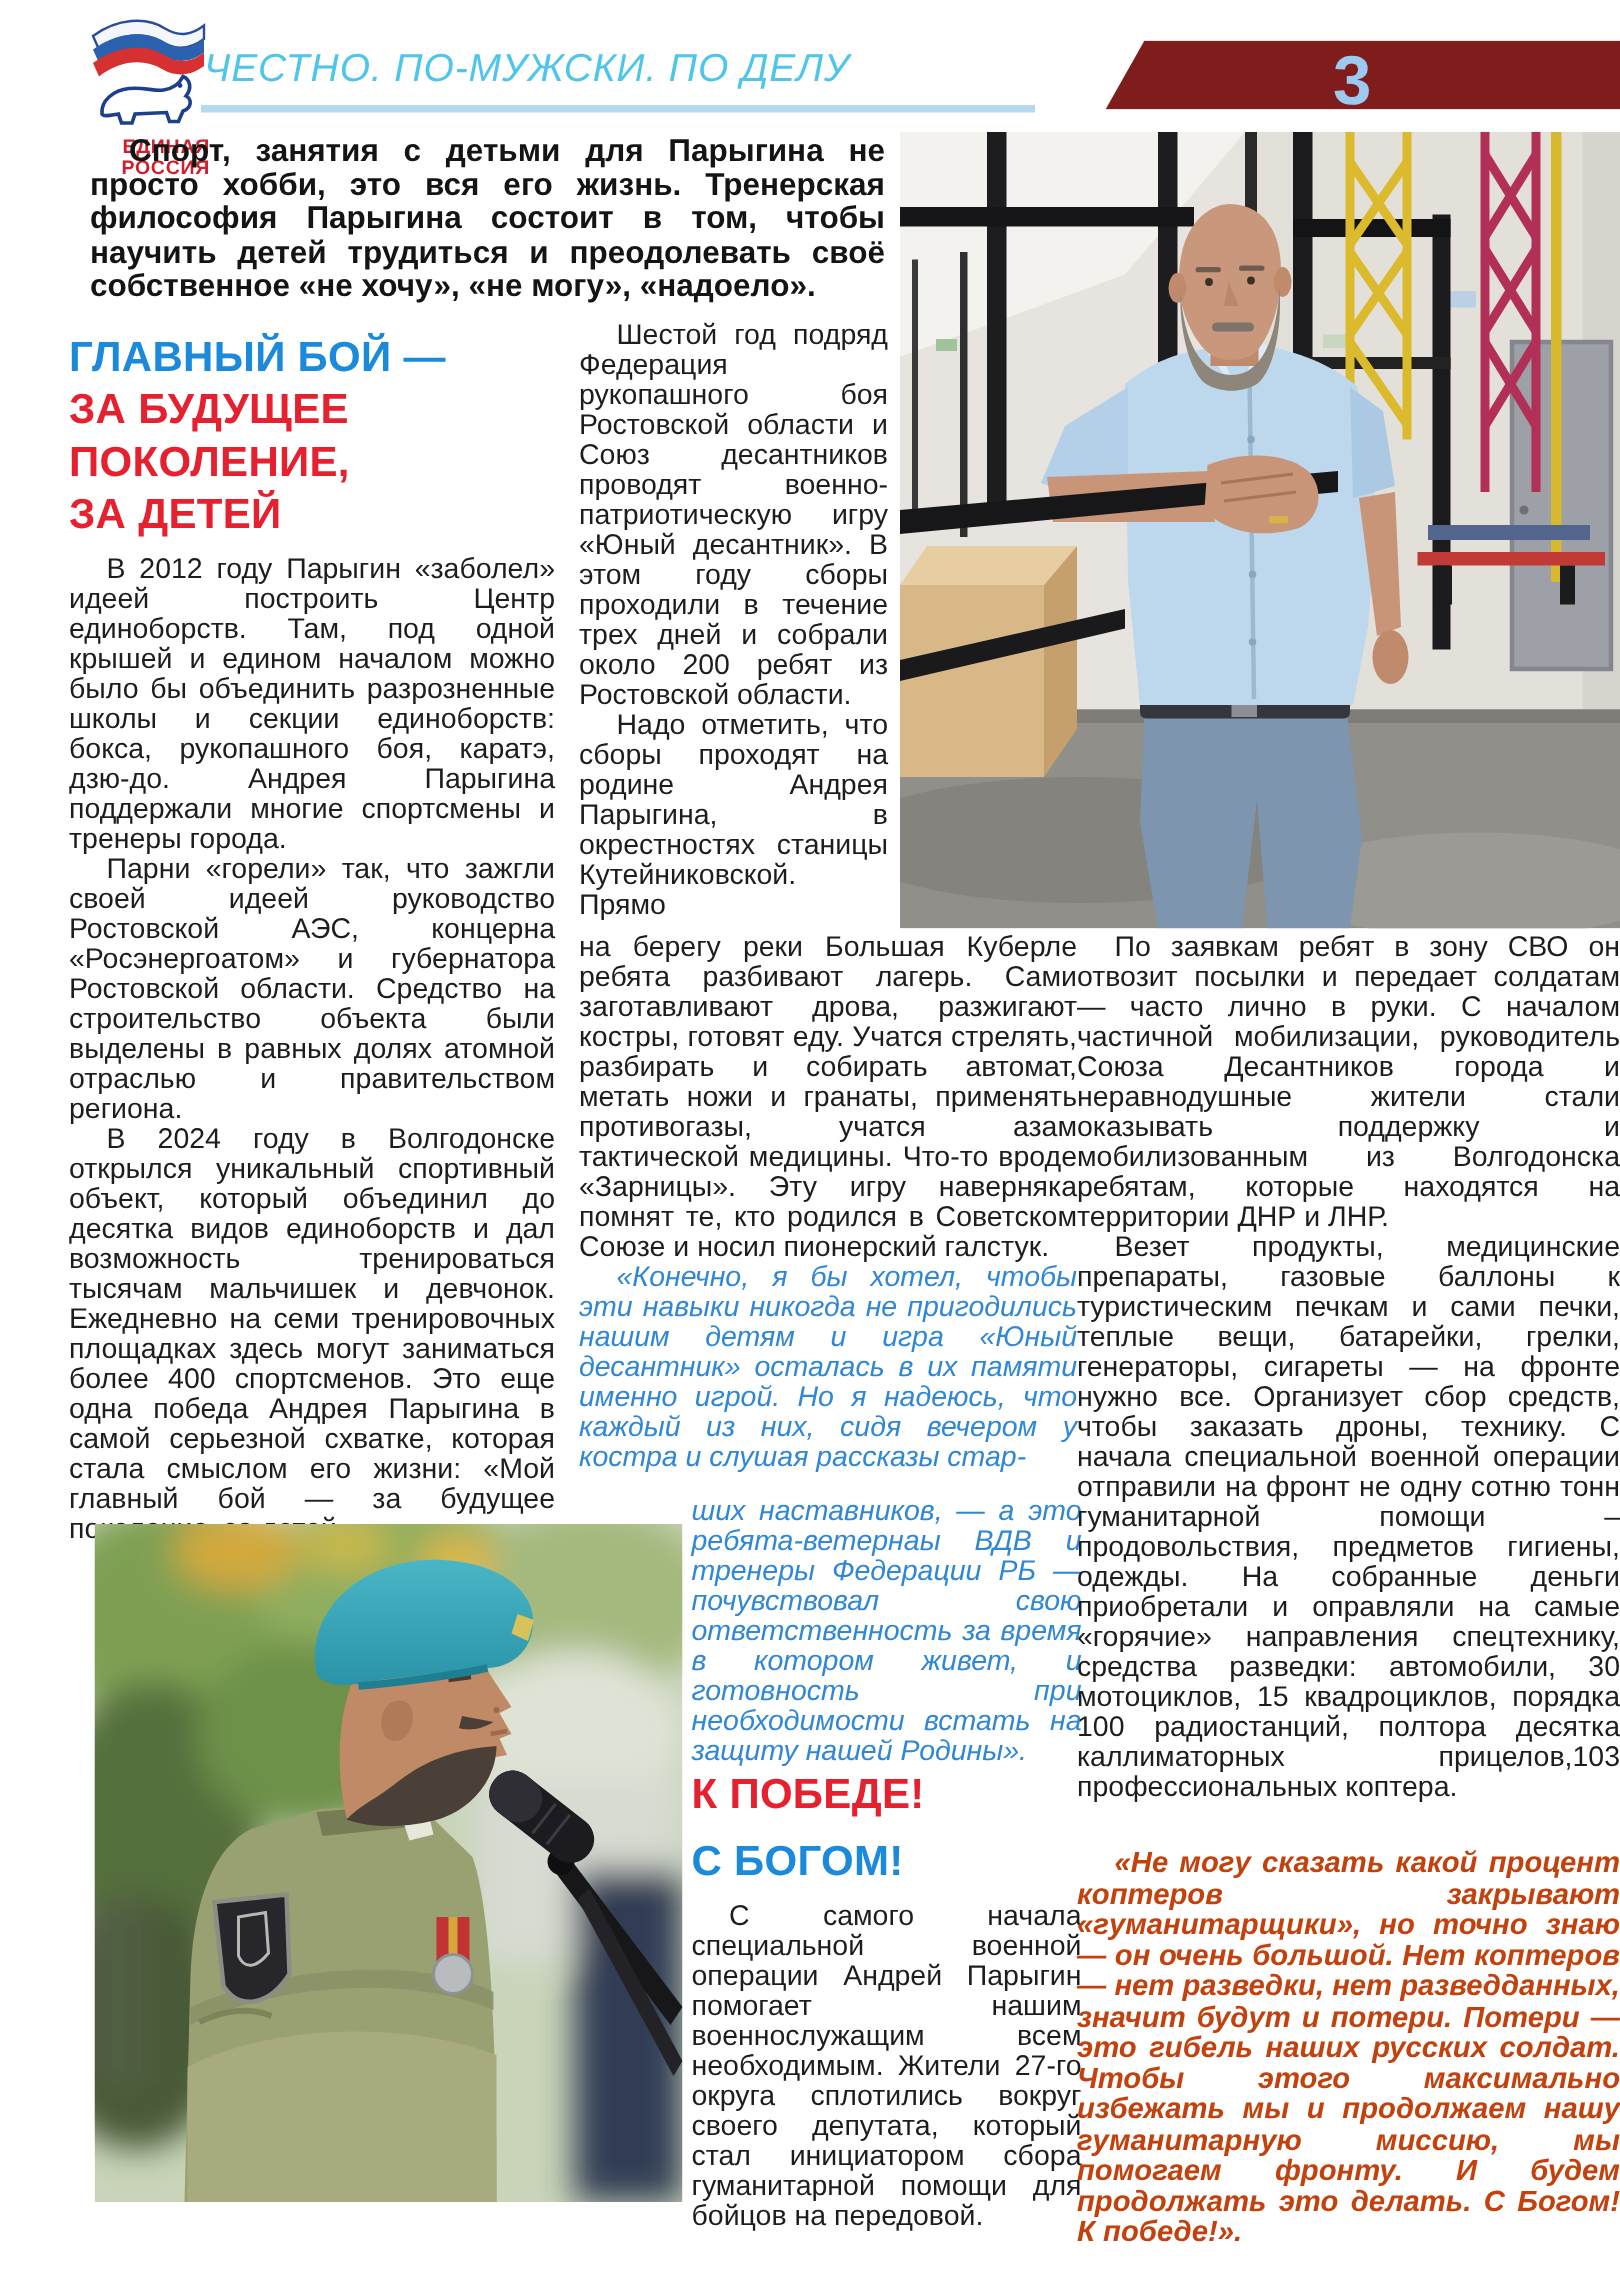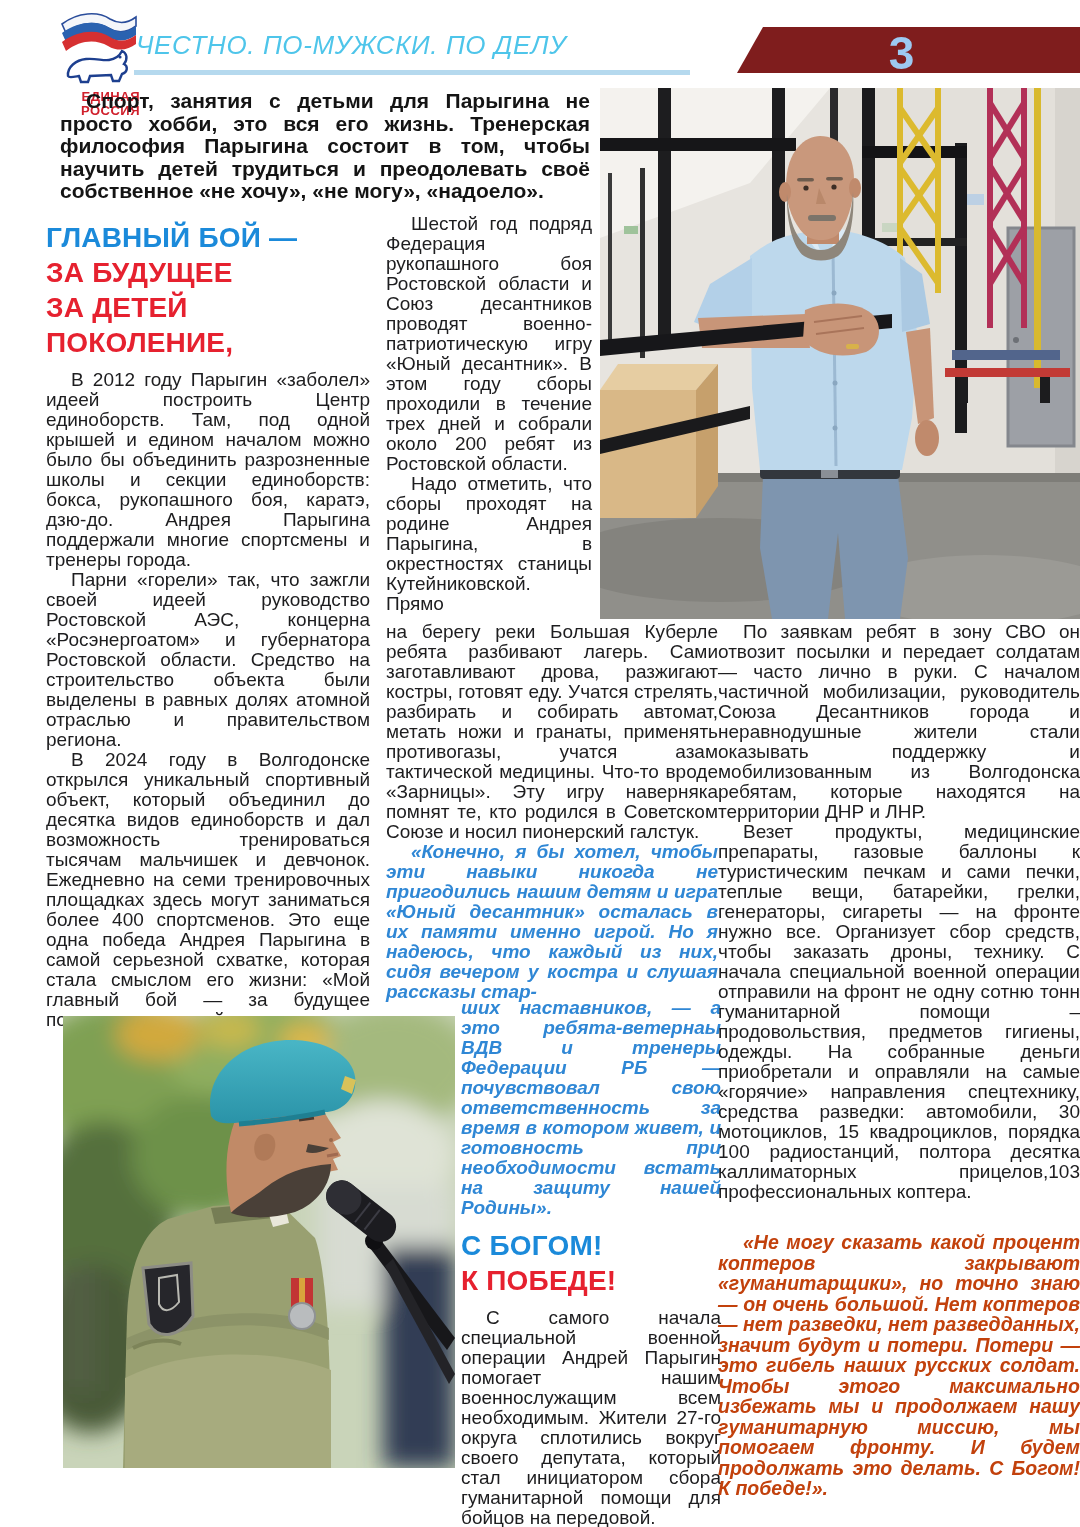--- a/index.html
+++ b/index.html
@@ -18,21 +18,21 @@
   .author-banner .pagenum{color:#9dc9f1;font-weight:700;font-size:46px;line-height:40px;}
   
   .lead{position:absolute;left:60px;top:90px;width:530px;margin:0;
         font-size:21px;line-height:22.5px;font-weight:700;color:#141414;text-align:justify;text-indent:26px;}
   .col{position:absolute;}
   .bt{font-size:19px;line-height:20px;color:#1d1d1f;text-align:justify;margin:0;}
   .ind{text-indent:25px;}
   .h-line{margin:0;font-size:28px;line-height:35px;font-weight:800;letter-spacing:.2px;}
   .h-blue{color:#1b8ada;}
   .h-red{color:#e6212f;}
-  .quote{color:#2f87d5;font-style:italic;font-weight:700;}
+  .quote{color:#2f87d5;font-style:italic;font-weight:400;}
   .quote-strong{color:#c2410c;font-style:italic;font-weight:800;font-size:19.5px;line-height:20.5px;}
   .after-head{margin-top:10px;}
   .photo{position:absolute;overflow:hidden;}
   .photo svg{display:block;}
 </style>
 </head>
 <body>
 
 <div class="page">
 
@@ -154,22 +154,22 @@
         <circle cx="234" cy="99" r="2.6" fill="#3d2e26"></circle>
       <rect x="197" y="90" width="17" height="3.5" rx="2" fill="#6d5c4e"></rect>
       <rect x="226" y="89" width="17" height="3.5" rx="2" fill="#6d5c4e"></rect>
       <path d="M219,100 L216,116 L226,116 Z" fill="#b9886a"></path>
     </svg>
   </figure>
 
   <section class="col" style="left:46px;top:220px;width:324px;">
     <h2 class="h-line h-blue">ГЛАВНЫЙ БОЙ —</h2>
     <h2 class="h-line h-red">ЗА БУДУЩЕЕ</h2>
+    <h2 class="h-line h-red">ПОКОЛЕНИЕ,</h2>
     <h2 class="h-line h-red">ЗА ДЕТЕЙ</h2>
-    <h2 class="h-line h-red">ПОКОЛЕНИЕ,</h2>
     <p class="bt ind after-head">В 2012 году Парыгин «заболел» идеей построить Центр единоборств. Там, под одной крышей и едином началом можно было бы объединить разрозненные школы и секции единоборств: бокса, рукопашного боя, каратэ, дзю-до. Андрея Парыгина поддержали многие спортсмены и тренеры города.</p>
     <p class="bt ind">Парни «горели» так, что зажгли своей идеей руководство Ростовской АЭС, концерна «Росэнергоатом» и губернатора Ростовской области. Средство на строительство объекта были выделены в равных долях атомной отраслью и правительством региона.</p>
     <p class="bt ind">В 2024 году в Волгодонске открылся уникальный спортивный объект, который объединил до десятка видов единоборств и дал возможность тренироваться тысячам мальчишек и девчонок. Ежедневно на семи тренировочных площадках здесь могут заниматься более 400 спортсменов.  Это еще одна победа Андрея Парыгина в самой серьезной схватке, которая стала смыслом его жизни: «Мой главный бой — за будущее поколение, за детей».</p>
   </section>
 
   <section class="col" style="left:386px;top:214px;width:206px;">
     <p class="bt ind">Шестой год подряд Федерация рукопашного боя Ростовской области и Союз десантников проводят военно-патриотическую игру «Юный десантник». В этом году сборы проходили в течение трех дней и собрали около 200 ребят из Ростовской области.</p>
     <p class="bt ind">Надо отметить, что сборы проходят на родине Андрея Парыгина, в окрестностях станицы Кутейниковской. Прямо</p>
   </section>
 
@@ -240,22 +240,22 @@
         <rect x="258" y="181" width="80" height="31" rx="15" fill="#1c1c20"></rect>
         <rect x="258" y="181" width="36" height="31" rx="15" fill="#2e2e34"></rect>
         <line x1="300" y1="184" x2="300" y2="209" stroke="#3c3c44" stroke-width="2"></line>
         <line x1="312" y1="184" x2="312" y2="209" stroke="#3c3c44" stroke-width="2"></line>
       </g>
     </svg>
   </figure>
 
   <section class="col" style="left:461px;top:998px;width:260px;">
     <p class="bt quote">ших наставников, — а это ребята-ветернаы ВДВ и тренеры Федерации РБ — почувствовал свою ответственность за время в котором живет, и готовность при необходимости встать на защиту нашей Родины».</p>
+    <h2 class="h-line h-red">К ПОБЕДЕ!</h2>
     <h2 class="h-line h-blue" style="margin-top:10px;">С БОГОМ!</h2>
-    <h2 class="h-line h-red">К ПОБЕДЕ!</h2>
     <p class="bt ind after-head">С самого начала специальной военной операции Андрей Парыгин помогает нашим военнослужащим всем необходимым. Жители 27-го округа сплотились вокруг своего депутата, который стал инициатором сбора гуманитарной помощи для бойцов на передовой.</p>
   </section>
 
   <section class="col" style="left:718px;top:622px;width:362px;">
     <p class="bt ind">По заявкам ребят в зону СВО он отвозит посылки и передает солдатам — часто лично в руки. С началом частичной мобилизации, руководитель Союза Десантников города и неравнодушные жители стали оказывать поддержку и мобилизованным из Волгодонска ребятам, которые находятся на территории ДНР и ЛНР.</p>
     <p class="bt ind">Везет продукты, медицинские препараты, газовые баллоны к туристическим печкам и сами печки, теплые вещи, батарейки, грелки, генераторы, сигареты — на фронте нужно все. Организует сбор средств, чтобы заказать дроны, технику. С начала специальной военной операции отправили на фронт не одну сотню тонн гуманитарной помощи – продовольствия, предметов гигиены, одежды. На собранные деньги приобретали и оправляли на самые «горячие» направления спецтехнику, средства разведки: автомобили, 30 мотоциклов, 15 квадроциклов, порядка 100 радиостанций, полтора десятка каллиматорных прицелов,103 профессиональных коптера.</p>
   </section>
 
   <section class="col" style="left:718px;top:1232px;width:362px;">
     <p class="bt ind quote-strong">«Не могу сказать какой процент коптеров закрывают «гуманитарщики», но точно знаю — он очень большой. Нет коптеров — нет разведки, нет разведданных, значит будут и потери. Потери — это гибель наших  русских солдат. Чтобы этого максимально избежать мы и продолжаем нашу гуманитарную миссию, мы помогаем фронту. И будем продолжать это делать. С Богом! К победе!».</p>

